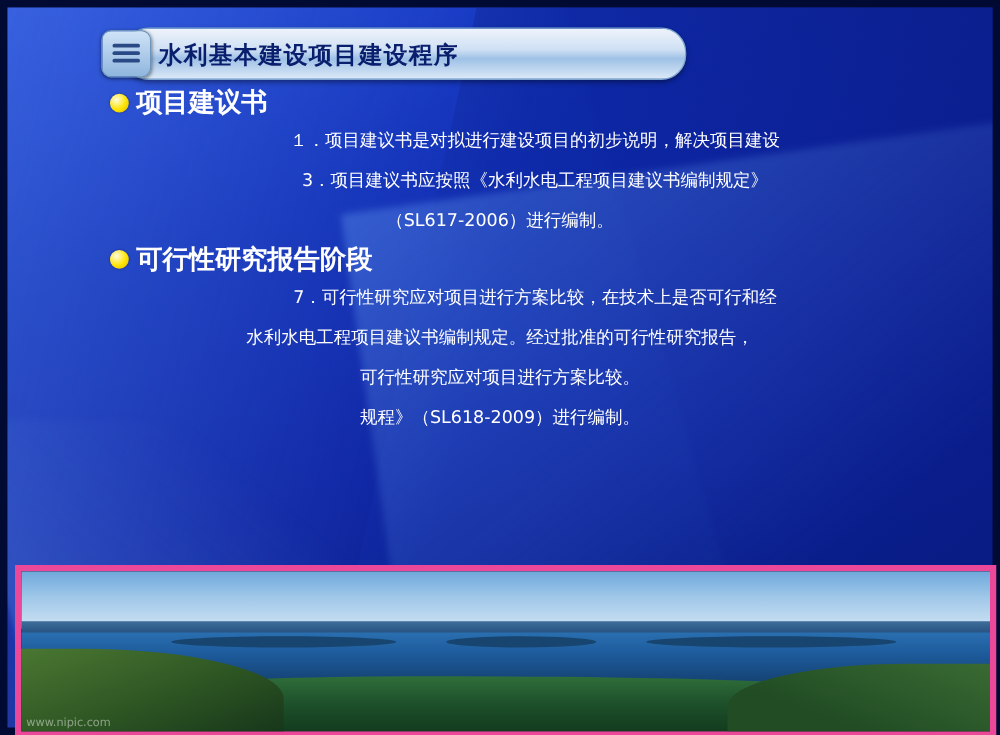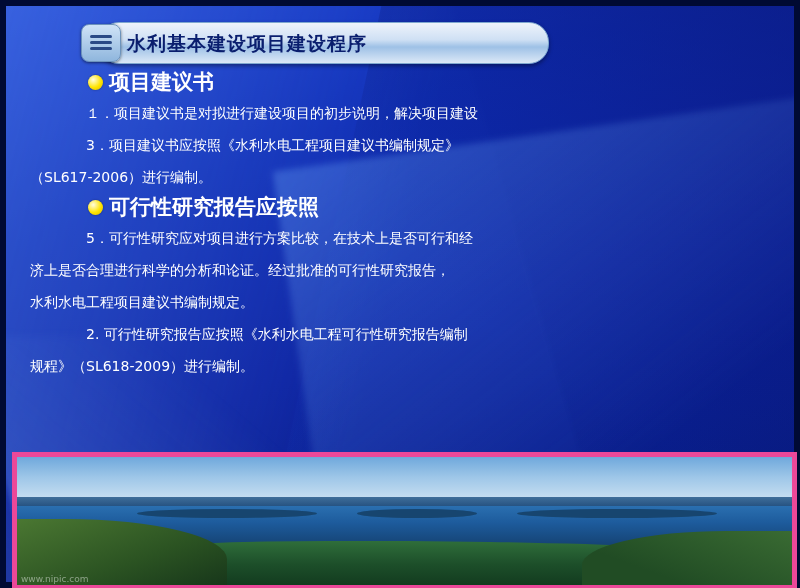--- a/index.html
+++ b/index.html
@@ -104,20 +104,21 @@
   }
   .title-icon span:nth-child(1) { top: 10px; }
   .title-icon span:nth-child(2) { top: 16px; }
   .title-icon span:nth-child(3) { top: 22px; }
 
   
   .body-area {
     position: absolute;
     left: 30px; top: 68px;
     width: 740px;
+    text-align: center;
   }
   .bullet-line {
     display: flex;
     align-items: center;
     gap: 6px;
     padding-left: 58px;
     margin-bottom: 1px;
   }
   .bullet-dot {
     width: 15px; height: 15px;
@@ -225,27 +226,26 @@
       <div class="bullet-dot"></div>
       <div class="bullet-text">项目建议书</div>
     </div>
 
     <div class="para indent2">１．项目建议书是对拟进行建设项目的初步说明，解决项目建设</div>
     <div class="para indent2">3．项目建议书应按照《水利水电工程项目建议书编制规定》</div>
     <div class="para indent0">（SL617-2006）进行编制。</div>
 
     <div class="bullet-line">
       <div class="bullet-dot"></div>
-      <div class="bullet-text">可行性研究报告应按照</div>
+      <div class="bullet-text">可行性研究报告阶段</div>
     </div>
 
-    <div class="para indent2">5．可行性研究应对项目进行方案比较，在技术上是否可行和经</div>
-    <div class="para indent0">济上是否合理进行科学的分析和论证。经过批准的可行性研究报告，</div>
-    <div class="para indent0">水利水电工程项目建议书编制规定。</div>
-    <div class="para indent2">2. 可行性研究报告应按照《水利水电工程可行性研究报告编制</div>
+    <div class="para indent2">7．可行性研究应对项目进行方案比较，在技术上是否可行和经</div>
+    <div class="para indent0">水利水电工程项目建议书编制规定。经过批准的可行性研究报告，</div>
+    <div class="para indent0">可行性研究应对项目进行方案比较。</div>
     <div class="para indent0">规程》（SL618-2009）进行编制。</div>
   </div>
 
   <div class="photo">
     <div class="sky"></div>
     <div class="far-land"></div>
     <div class="water"></div>
     <div class="island i1"></div>
     <div class="island i2"></div>
     <div class="island i3"></div>

